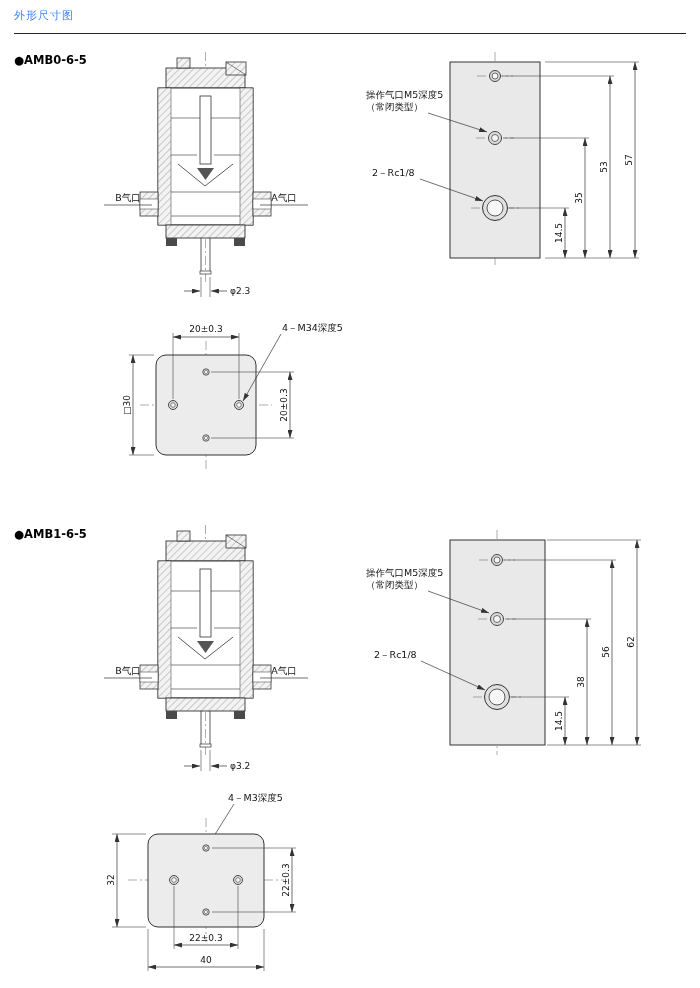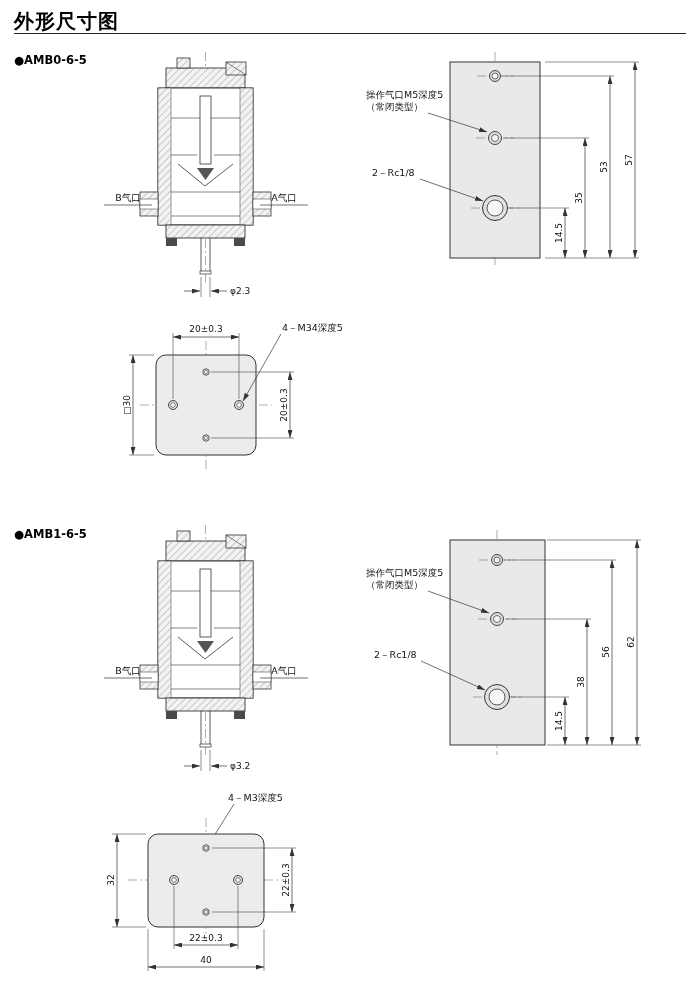--- a/index.html
+++ b/index.html
@@ -1,18 +1,18 @@
 <!DOCTYPE html>
 <html><head>
 <meta charset="utf-8">
 <style>
   html,body{margin:0;padding:0;background:#ffffff;}
   body{width:700px;height:988px;position:relative;font-family:"DejaVu Sans","Liberation Sans",sans-serif;color:#111;}
   .header{position:absolute;top:8px;left:14px;}
-  .title{font-size:20px;font-weight:bold;letter-spacing:1px;color:#000000;}
+  .title{font-size:11px;font-weight:normal;letter-spacing:1px;color:#3b82f6;}
   .rule{position:absolute;top:33px;left:14px;width:672px;border-top:1.5px solid #222;height:0;}
   svg.drawing{position:absolute;top:0;left:0;}
   text{font-family:"DejaVu Sans","Liberation Sans",sans-serif;}
   .lbl{font-size:9.5px;fill:#111;}
   .dimtxt{font-size:9px;fill:#111;}
   .model{font-size:11.5px;font-weight:bold;fill:#000;}
   .thin{stroke:#333;stroke-width:0.7;fill:none;}
   .ext{stroke:#444;stroke-width:0.6;}
   .dim{stroke:#333;stroke-width:0.7;fill:none;}
   .cl{stroke:#777;stroke-width:0.6;stroke-dasharray:9 3 2 3;fill:none;}

